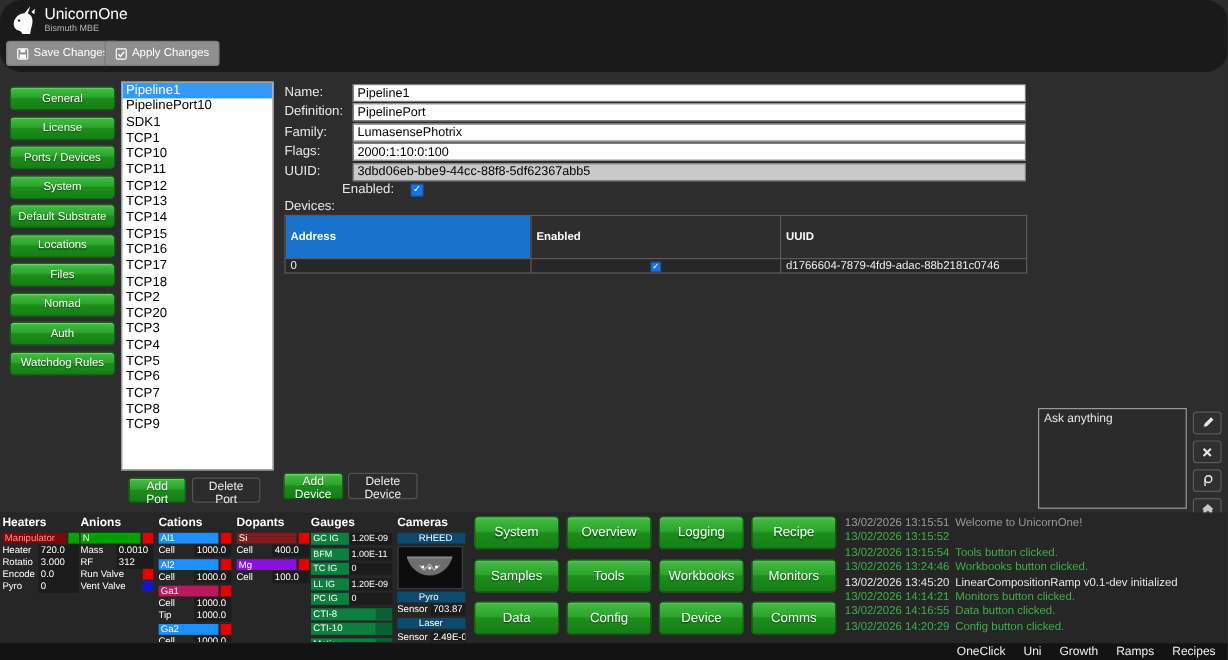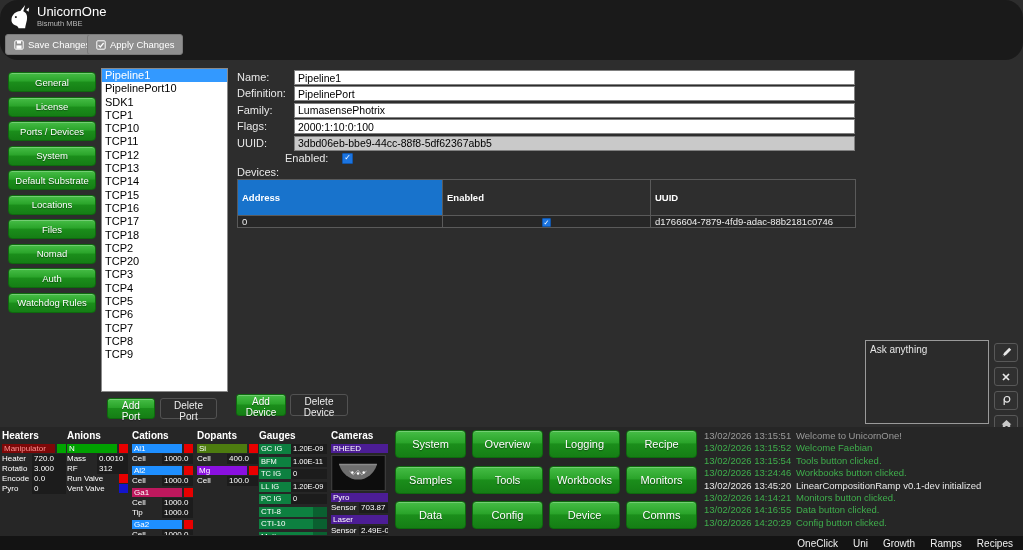--- a/index.html
+++ b/index.html
@@ -92,21 +92,21 @@
   .i-lbl{width:30px;flex:none;white-space:nowrap;overflow:hidden;}
   .i-lbl.grow{flex:1;width:auto;}
   .i-val{flex:1;background:#1c1c1c;padding-left:2px;white-space:nowrap;overflow:hidden;}
   .g-row{height:10px;margin-bottom:2.5px;}
   .g-lbl{width:32px;flex:none;background:#0d8040;color:#fff;font-size:7.5px;line-height:10px;
     padding-left:2px;white-space:nowrap;overflow:hidden;}
   .g-row .i-val{font-size:7.5px;line-height:10px;}
   .pump-bar{display:flex;height:10px;margin-bottom:2.5px;background:#0d8040;}
   .pump-lbl{flex:1;font-size:8px;line-height:10px;color:#fff;padding-left:2px;white-space:nowrap;overflow:hidden;}
   .pump-seg{width:14px;background:#0a6030;flex:none;}
-  .cam-bar{height:9px;background:#4c1d95;color:#fff;font-size:8px;line-height:9px;padding-left:2px;
+  .cam-bar{height:9px;background:#0c4a6e;color:#fff;font-size:8px;line-height:9px;padding-left:18px;
     margin-bottom:1.5px;white-space:nowrap;overflow:hidden;}
   #rheed-thumb{display:block;margin-bottom:2px;border:1px solid #3a3a3a;}
   .cam-row{display:flex;height:10px;line-height:10px;font-size:8px;color:#fff;margin-bottom:2px;}
   .cam-row .i-lbl{width:28px;}
 
   
   #navgrid{position:absolute;left:395px;top:430px;width:302px;height:99px;display:grid;
     grid-template-columns:repeat(4,71px);grid-template-rows:repeat(3,28px);gap:7.5px 6px;}
   .nav-btn{font-size:11px;border-radius:4px;}
 
@@ -368,21 +368,21 @@
         <div class="i-row">
           <span class="i-lbl">Cell</span>
           <span class="i-val">1000.0</span>
         </div>
       </div>
     </div>
   <div class="inst-col" id="col-dopants">
       <div class="col-title">Dopants</div>
       <div class="grp">
         <div class="grp-head">
-          <div class="grp-bar" style="background: #4d7c0f; color: rgb(255, 255, 255);">Si</div>
+          <div class="grp-bar" style="background: #7f1d1d; color: rgb(255, 255, 255);">Si</div>
           <span class="ind" style="background: rgb(232, 0, 0);"></span>
         </div>
         <div class="i-row">
           <span class="i-lbl">Cell</span>
           <span class="i-val">400.0</span>
         </div>
       </div>
       <div class="grp">
         <div class="grp-head">
           <div class="grp-bar" style="background: rgb(138, 16, 224); color: rgb(255, 255, 255);">Mg</div>
@@ -469,21 +469,20 @@
       <button class="green-btn nav-btn">Comms</button>
     </div>
 
   <div id="log">
       <div class="log-line tone-muted">
         <span class="log-time">13/02/2026 13:15:51</span>
         <span class="log-msg">Welcome to UnicornOne!</span>
       </div>
       <div class="log-line tone-green">
         <span class="log-time">13/02/2026 13:15:52</span>
-        <span class="log-msg">Welcome Faebian</span>
       </div>
       <div class="log-line tone-green">
         <span class="log-time">13/02/2026 13:15:54</span>
         <span class="log-msg">Tools button clicked.</span>
       </div>
       <div class="log-line tone-green">
         <span class="log-time">13/02/2026 13:24:46</span>
         <span class="log-msg">Workbooks button clicked.</span>
       </div>
       <div class="log-line tone-white">

